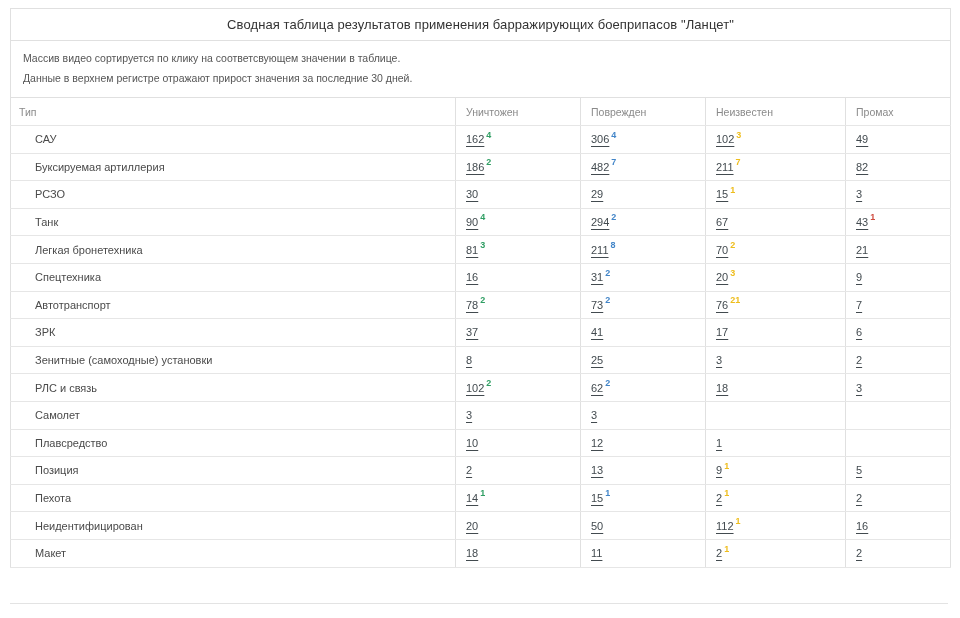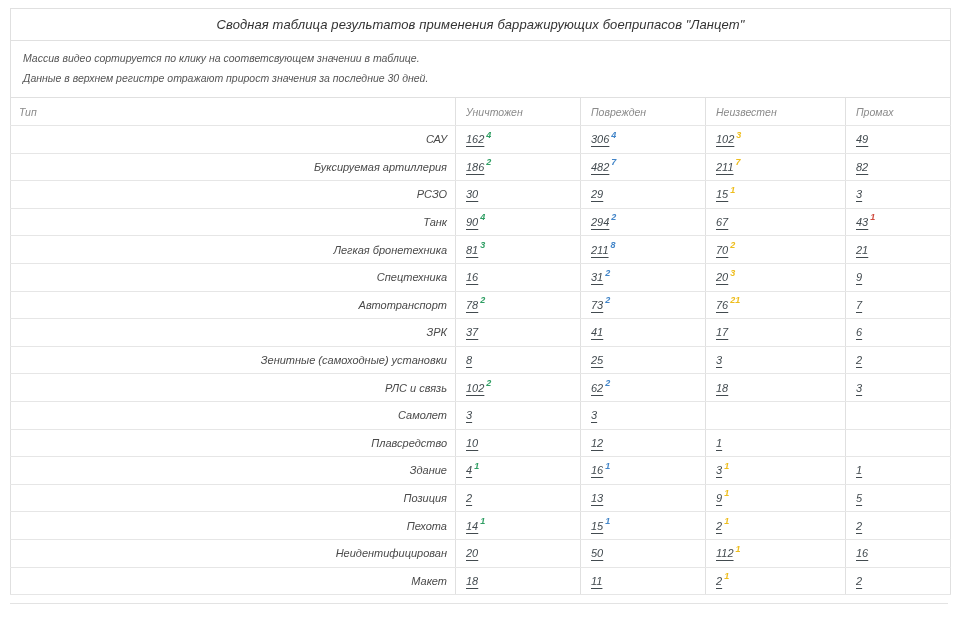--- a/index.html
+++ b/index.html
@@ -9,21 +9,21 @@
     --header-text:#8a8a8a;
     --sup0:#2f9e63; --sup1:#4285c8; --sup2:#eebd1d; --sup3:#cf4b3f;
   }
   *{box-sizing:border-box;}
   html,body{margin:0;padding:0;}
   body{
     width:960px;height:618px;overflow:hidden;background:#ffffff;
     font-family:"Liberation Sans","DejaVu Sans",sans-serif;
     -webkit-font-smoothing:antialiased;
   }
-  .page{position:relative;width:960px;height:586px;font-style:italic;}
+  .page{position:relative;width:960px;height:586px;}
   table.summary{
     position:absolute;left:10px;top:8px;width:940px;
     border-collapse:collapse;table-layout:fixed;
     border:1px solid var(--border);
   }
   .title-row th{
     height:32px;text-align:center;vertical-align:middle;
     font-size:13px;font-weight:400;color:#333;
     border-bottom:1px solid var(--border);
     letter-spacing:.1px;
@@ -39,21 +39,21 @@
     border-bottom:1px solid var(--row-border);
   }
   .header-row th.col-type{padding-left:8px;margin-left:10px;}
   .header-row th + th, tbody td + td{border-left:1px solid var(--border);}
   tbody tr{height:27.6px;}
   tbody td{
     border-bottom:1px solid var(--row-border);
     font-size:11px;color:#4d4d4d;vertical-align:middle;
     padding:0 8px 0 10px;white-space:nowrap;
   }
-  tbody td.type-cell{padding-left:24px;color:#4a4a4a;text-align:right;}
+  tbody td.type-cell{padding-left:24px;color:#4a4a4a;}
   a.num-link{
     color:var(--link);
     text-decoration:underline;
     text-decoration-thickness:1px;
     text-underline-offset:2.5px;
     cursor:pointer;
   }
   sup.delta{
     font-size:9px;font-weight:700;margin-left:2px;
     position:relative;top:-1px;line-height:0;
@@ -172,27 +172,20 @@
           <td></td>
         </tr>
         <tr>
           <td class="type-cell">Плавсредство</td>
           <td><a class="num-link">10</a></td>
           <td><a class="num-link">12</a></td>
           <td><a class="num-link">1</a></td>
           <td></td>
         </tr>
         <tr>
-          <td class="type-cell">Здание</td>
-          <td><a class="num-link">4</a><sup class="delta" style="color: var(--sup0);">1</sup></td>
-          <td><a class="num-link">16</a><sup class="delta" style="color: var(--sup1);">1</sup></td>
-          <td><a class="num-link">3</a><sup class="delta" style="color: var(--sup2);">1</sup></td>
-          <td><a class="num-link">1</a></td>
-        </tr>
-        <tr>
           <td class="type-cell">Позиция</td>
           <td><a class="num-link">2</a></td>
           <td><a class="num-link">13</a></td>
           <td><a class="num-link">9</a><sup class="delta" style="color: var(--sup2);">1</sup></td>
           <td><a class="num-link">5</a></td>
         </tr>
         <tr>
           <td class="type-cell">Пехота</td>
           <td><a class="num-link">14</a><sup class="delta" style="color: var(--sup0);">1</sup></td>
           <td><a class="num-link">15</a><sup class="delta" style="color: var(--sup1);">1</sup></td>

